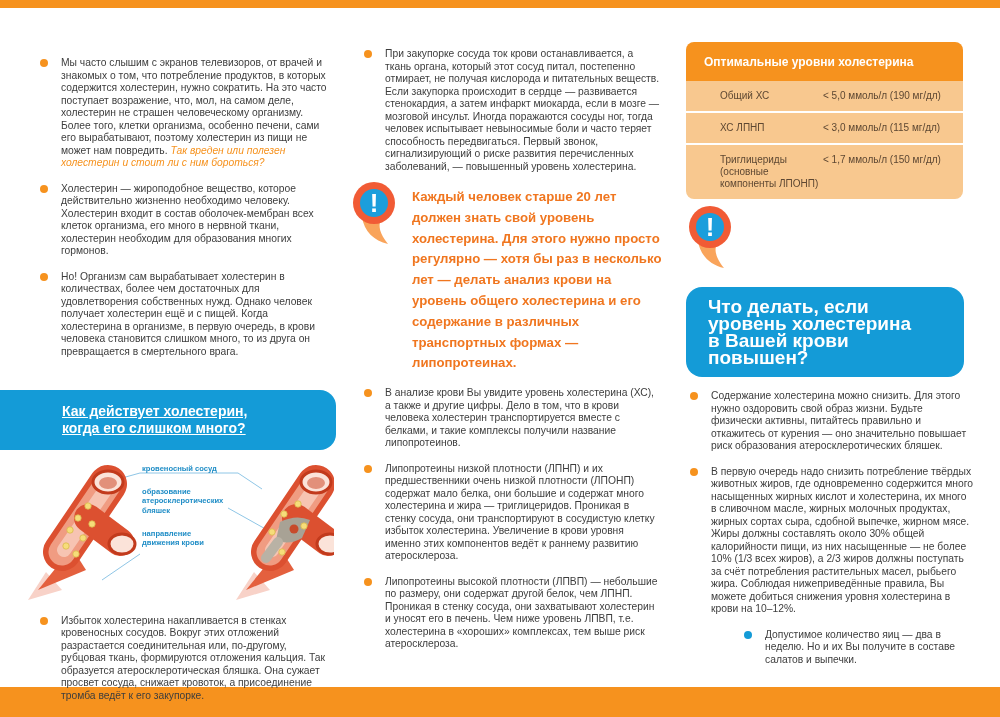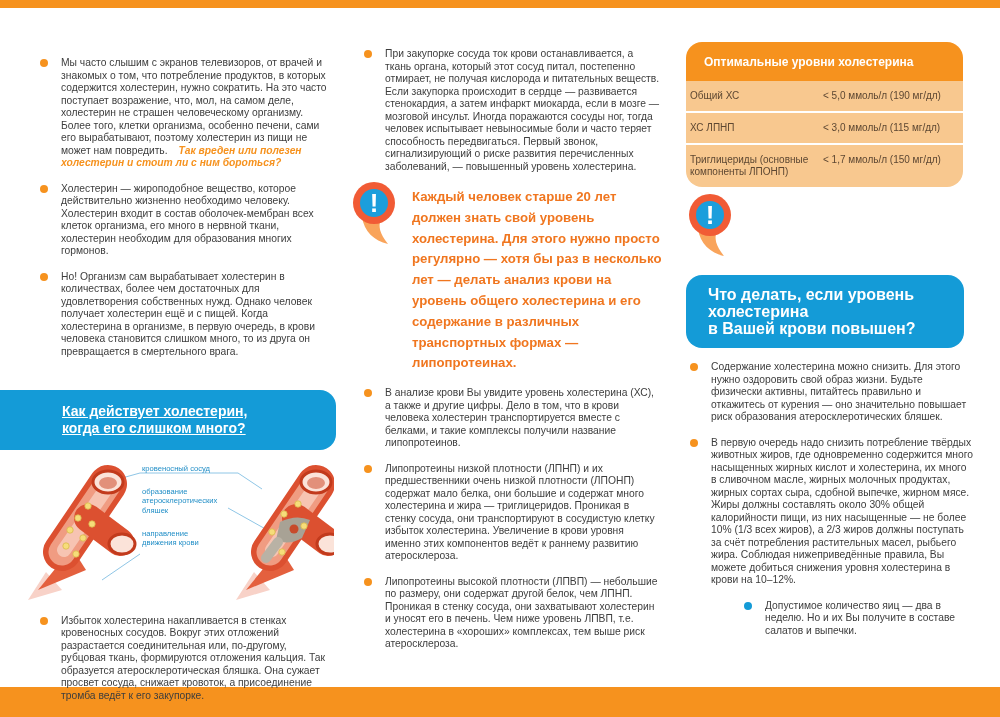--- a/index.html
+++ b/index.html
@@ -12,55 +12,55 @@
   .panel{position:absolute;}
   .panel1{left:0;top:44px;width:336px;}
   .panel2{left:344px;top:40px;width:318px;}
   .panel3{left:686px;top:40px;width:302px;}
 
   .hbox{background:#149BD7;color:#fff;font-weight:bold;font-size:14px;line-height:17px;}
   .flushleft{border-radius:0 16px 16px 0;padding:13px 20px 13px 62px;}
   .h-round{border-radius:16px;}
   .panel1 .hbox.second{margin-top:32px;text-decoration:underline;}
   .panel2 .hbox{padding:13px 24px;margin:24px 2px 4px 2px;}
-  .panel3 .hbox{padding:11px 22px;margin:18px 24px 6px 0;font-size:16px;line-height:17px;}
+  .panel3 .hbox{padding:11px 22px;margin:18px 24px 6px 0;font-size:19px;line-height:17px;}
 
   .bullet{position:relative;margin:13px 6px 0 40px;padding-left:21px;
           font-size:10.3px;line-height:12.5px;color:#3D3D3D;}
   .bullet::before{content:"";position:absolute;left:0;top:2px;width:8px;height:8px;
           border-radius:50%;background:#F6921E;}
   .panel2 .bullet{margin-left:20px;margin-right:2px;}
   .panel3 .bullet{margin-left:4px;margin-right:14px;}
   .panel3 .bullet.sub{margin-left:58px;margin-right:10px;}
   .panel3 .bullet.sub::before{background:#149BD7;}
-  .hl{color:#F6921E;font-style:italic;font-weight:bold;margin-left:8px;}
+  .hl{color:#F6921E;font-style:italic;font-weight:normal;}
 
   .callout{display:flex;align-items:flex-start;}
   .panel2 .callout{margin:8px 0 0 8px;}
   .panel3 .callout{margin:6px 0 0 2px;}
   .callout-icon{width:48px;height:64px;flex:none;position:relative;}
   .callout-icon .excl{position:absolute;left:0;top:3px;width:44px;text-align:center;
           color:#fff;font-weight:bold;font-size:26px;line-height:38px;}
   .callout-text{margin-left:12px;color:#F0761F;font-weight:bold;
           font-size:13.2px;line-height:20.8px;}
   .panel2 .callout-text{width:252px;margin-top:6px;}
   .panel3 .callout-text{width:250px;margin-top:2px;}
 
-  .optbox{width:277px;border-radius:16px;overflow:hidden;margin-top:2px;}
+  .optbox{width:277px;border-radius:8px;overflow:hidden;margin-top:2px;}
   .optbox-head{background:#F6921E;color:#fff;font-weight:bold;font-size:12px;
           line-height:16px;padding:12px 18px 11px 18px;}
   .optbox-body{background:#F8C88F;}
-  .optrow{display:flex;padding:9px 12px 9px 4px;border-top:2px solid #fff;
+  .optrow{display:flex;padding:9px 12px 9px 34px;border-top:2px solid #fff;
           font-size:10px;line-height:12px;color:#5D4732;}
   .optrow.first{border-top:none;}
   .optlabel{flex:1;padding-right:4px;}
   .optvalue{width:128px;flex:none;}
   .note{}
 
-  .diagram{position:relative;width:306px;height:140px;margin:10px 0 0 28px;}
+  .diagram{position:relative;width:306px;height:140px;margin:10px 0 0 28px;font-weight:bold;}
   .diagram svg{position:absolute;left:0;top:0;}
   .dlab{position:absolute;color:#1F8DC6;font-size:7.6px;line-height:9.5px;}
   .dlab1{left:114px;top:2px;width:96px;}
   .dlab2{left:114px;top:25px;width:90px;}
   .dlab3{left:114px;top:67px;width:72px;}
 </style>
 </head>
 <body>
 
 <div class="page">

